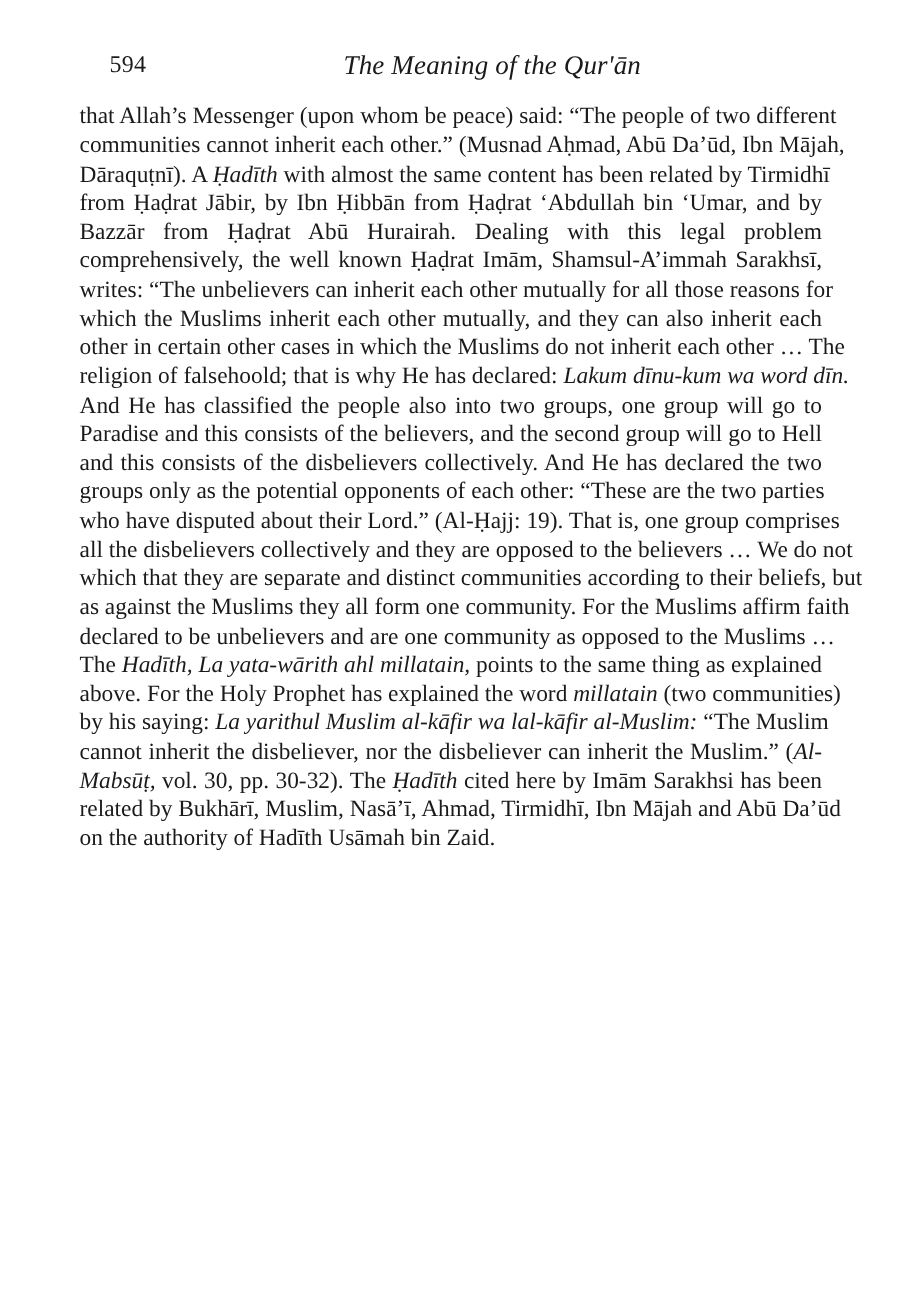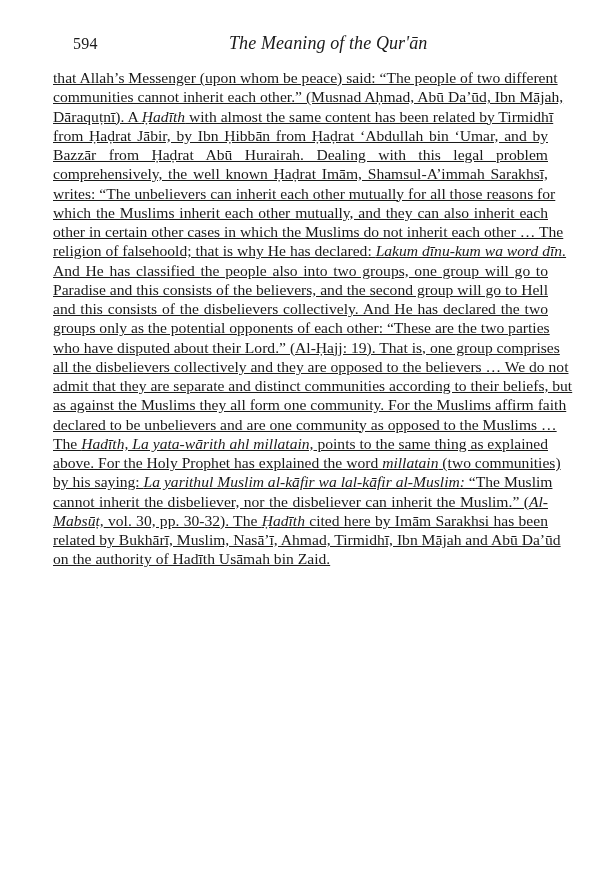--- a/index.html
+++ b/index.html
@@ -31,21 +31,20 @@
     font-style: italic;
     letter-spacing: 0.1px;
   }
   .body-text {
     position: absolute;
     left: 53px;
     top: 68px;
     width: 495px;
     font-size: 15.6px;
     line-height: 19.25px;
-    text-decoration: underline;
   }
   .line {
     display: block;
     text-align: justify;
     text-align-last: justify;
     white-space: nowrap;
     height: 19.25px;
     overflow: visible;
   }
   .line.last {
@@ -69,21 +68,21 @@
       <span class="line"><span>writes: “The unbelievers can inherit each other mutually for all those reasons for</span></span>
       <span class="line"><span>which the Muslims inherit each other mutually, and they can also inherit each</span></span>
       <span class="line"><span>other in certain other cases in which the Muslims do not inherit each other … The</span></span>
       <span class="line"><span>religion of falsehoold; that is why He has declared: </span><i>Lakum dīnu-kum wa word dīn.</i></span>
       <span class="line"><span>And He has classified the people also into two groups, one group will go to</span></span>
       <span class="line"><span>Paradise and this consists of the believers, and the second group will go to Hell</span></span>
       <span class="line"><span>and this consists of the disbelievers collectively. And He has declared the two</span></span>
       <span class="line"><span>groups only as the potential opponents of each other: “These are the two parties</span></span>
       <span class="line"><span>who have disputed about their Lord.” (Al-Ḥajj: 19). That is, one group comprises</span></span>
       <span class="line"><span>all the disbelievers collectively and they are opposed to the believers … We do not</span></span>
-      <span class="line"><span>admit that they are separate and distinct communities according to their beliefs, but</span></span>
+      <span class="line"><span>which that they are separate and distinct communities according to their beliefs, but</span></span>
       <span class="line"><span>as against the Muslims they all form one community. For the Muslims affirm faith</span></span>
       <span class="line"><span>declared to be unbelievers and are one community as opposed to the Muslims …</span></span>
       <span class="line"><span>The </span><i>Hadīth, La yata-wārith ahl millatain,</i><span> points to the same thing as explained</span></span>
       <span class="line"><span>above. For the Holy Prophet has explained the word </span><i>millatain</i><span> (two communities)</span></span>
       <span class="line"><span>by his saying: </span><i>La yarithul Muslim al-kāfir wa lal-kāfir al-Muslim:</i><span> “The Muslim</span></span>
       <span class="line"><span>cannot inherit the disbeliever, nor the disbeliever can inherit the Muslim.” (</span><i>Al-</i></span>
       <span class="line"><i>Mabsūṭ,</i><span> vol. 30, pp. 30-32). The </span><i>Ḥadīth</i><span> cited here by Imām Sarakhsi has been</span></span>
       <span class="line"><span>related by Bukhārī, Muslim, Nasā’ī, Ahmad, Tirmidhī, Ibn Mājah and Abū Da’ūd</span></span>
       <span class="line last"><span>on the authority of Hadīth Usāmah bin Zaid.</span></span>
     </div>

